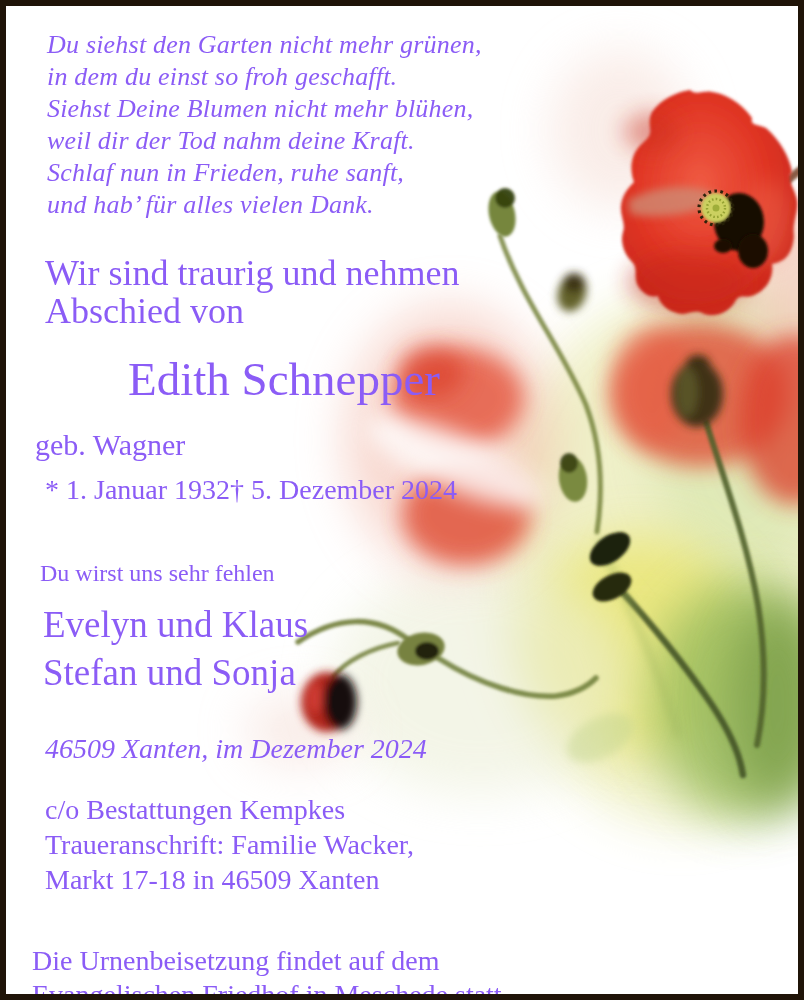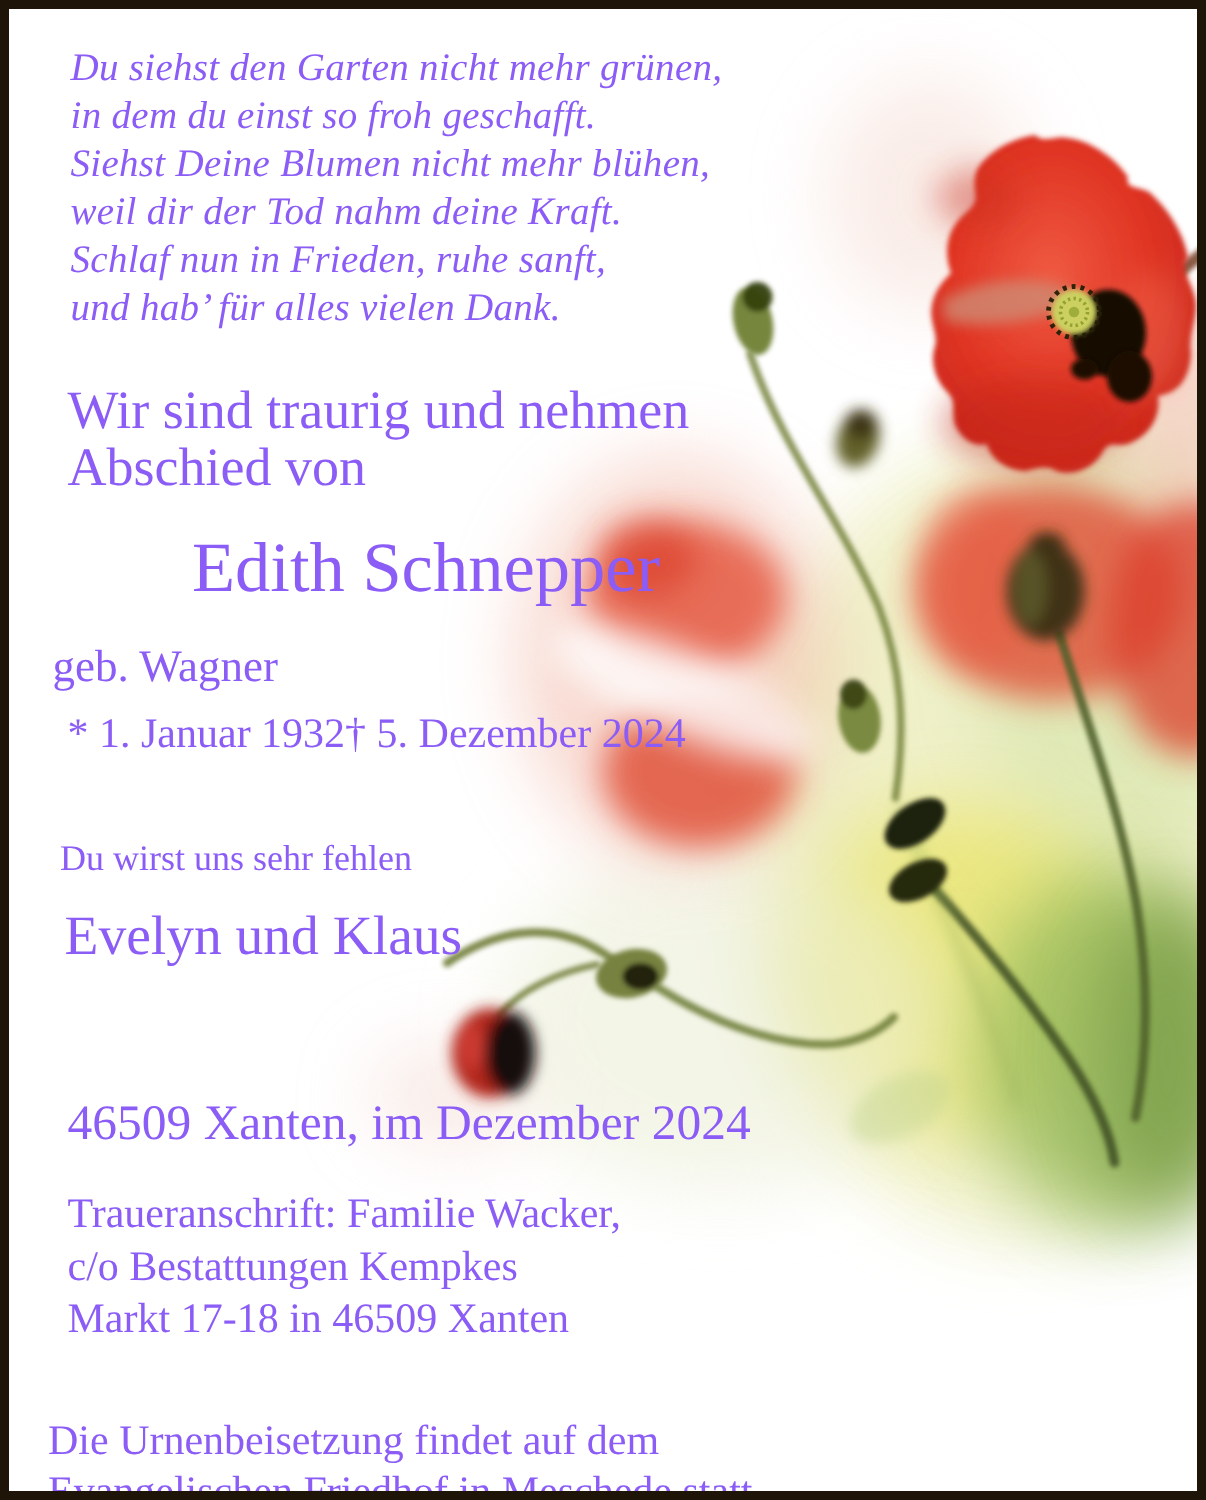--- a/index.html
+++ b/index.html
@@ -13,21 +13,21 @@
   }
   .art{position:absolute;left:0;top:0;z-index:1;}
   .txt{position:absolute;z-index:2;color:#8b5cf6;}
   .poem{left:47px;top:29px;font-style:italic;font-size:26px;line-height:32px;letter-spacing:.2px;}
   .intro{left:45px;top:254px;font-size:36px;line-height:38px;}
   .name{left:45px;top:345px;width:478px;text-align:center;font-size:47px;line-height:68px;}
   .maiden{left:35px;top:428px;width:478px;text-align:left;font-size:30px;line-height:34px;}
   .dates{left:45px;top:474px;width:482px;display:flex;font-size:28px;line-height:32px;}
   .farewell{left:40px;top:557px;font-size:24px;line-height:32px;}
   .mourners{left:43px;top:601px;font-size:37px;line-height:48px;}
-  .placedate{left:45px;top:733px;font-size:33px;line-height:32px;}
+  .placedate{left:45px;top:733px;font-size:28px;line-height:32px;font-style:italic;}
   .address{left:45px;top:792px;font-size:28px;line-height:35px;}
   .burial{left:32px;top:901px;font-size:28px;line-height:34px;margin-top:43px;}
   .frame{position:absolute;left:0;top:0;right:0;bottom:0;border:6px solid #1f1408;z-index:5;pointer-events:none;}
 </style>
 </head>
 <body>
 
 <div class="page">
 
   <svg class="art" width="804" height="1000" viewBox="0 0 804 1000" aria-hidden="true">
@@ -168,27 +168,28 @@
 
   <div class="txt dates">
     <span>* 1. Januar 1932</span>
     <span>† 5. Dezember 2024</span>
   </div>
 
   <div class="txt farewell">Du wirst uns sehr fehlen</div>
 
   <div class="txt mourners">
     <div>Evelyn und Klaus</div>
+    <div>Stefan und Sonja</div>
   </div>
 
   <div class="txt placedate">46509 Xanten, im Dezember 2024</div>
 
   <div class="txt address">
+    <div>c/o Bestattungen Kempkes</div>
     <div>Traueranschrift: Familie Wacker,</div>
-    <div>c/o Bestattungen Kempkes</div>
     <div>Markt 17-18 in 46509 Xanten</div>
   </div>
 
   <div class="txt burial">
     <div>Die Urnenbeisetzung findet auf dem</div>
     <div>Evangelischen Friedhof in Meschede statt.</div>
   </div>
 
   <div class="frame"></div>
 </div>

